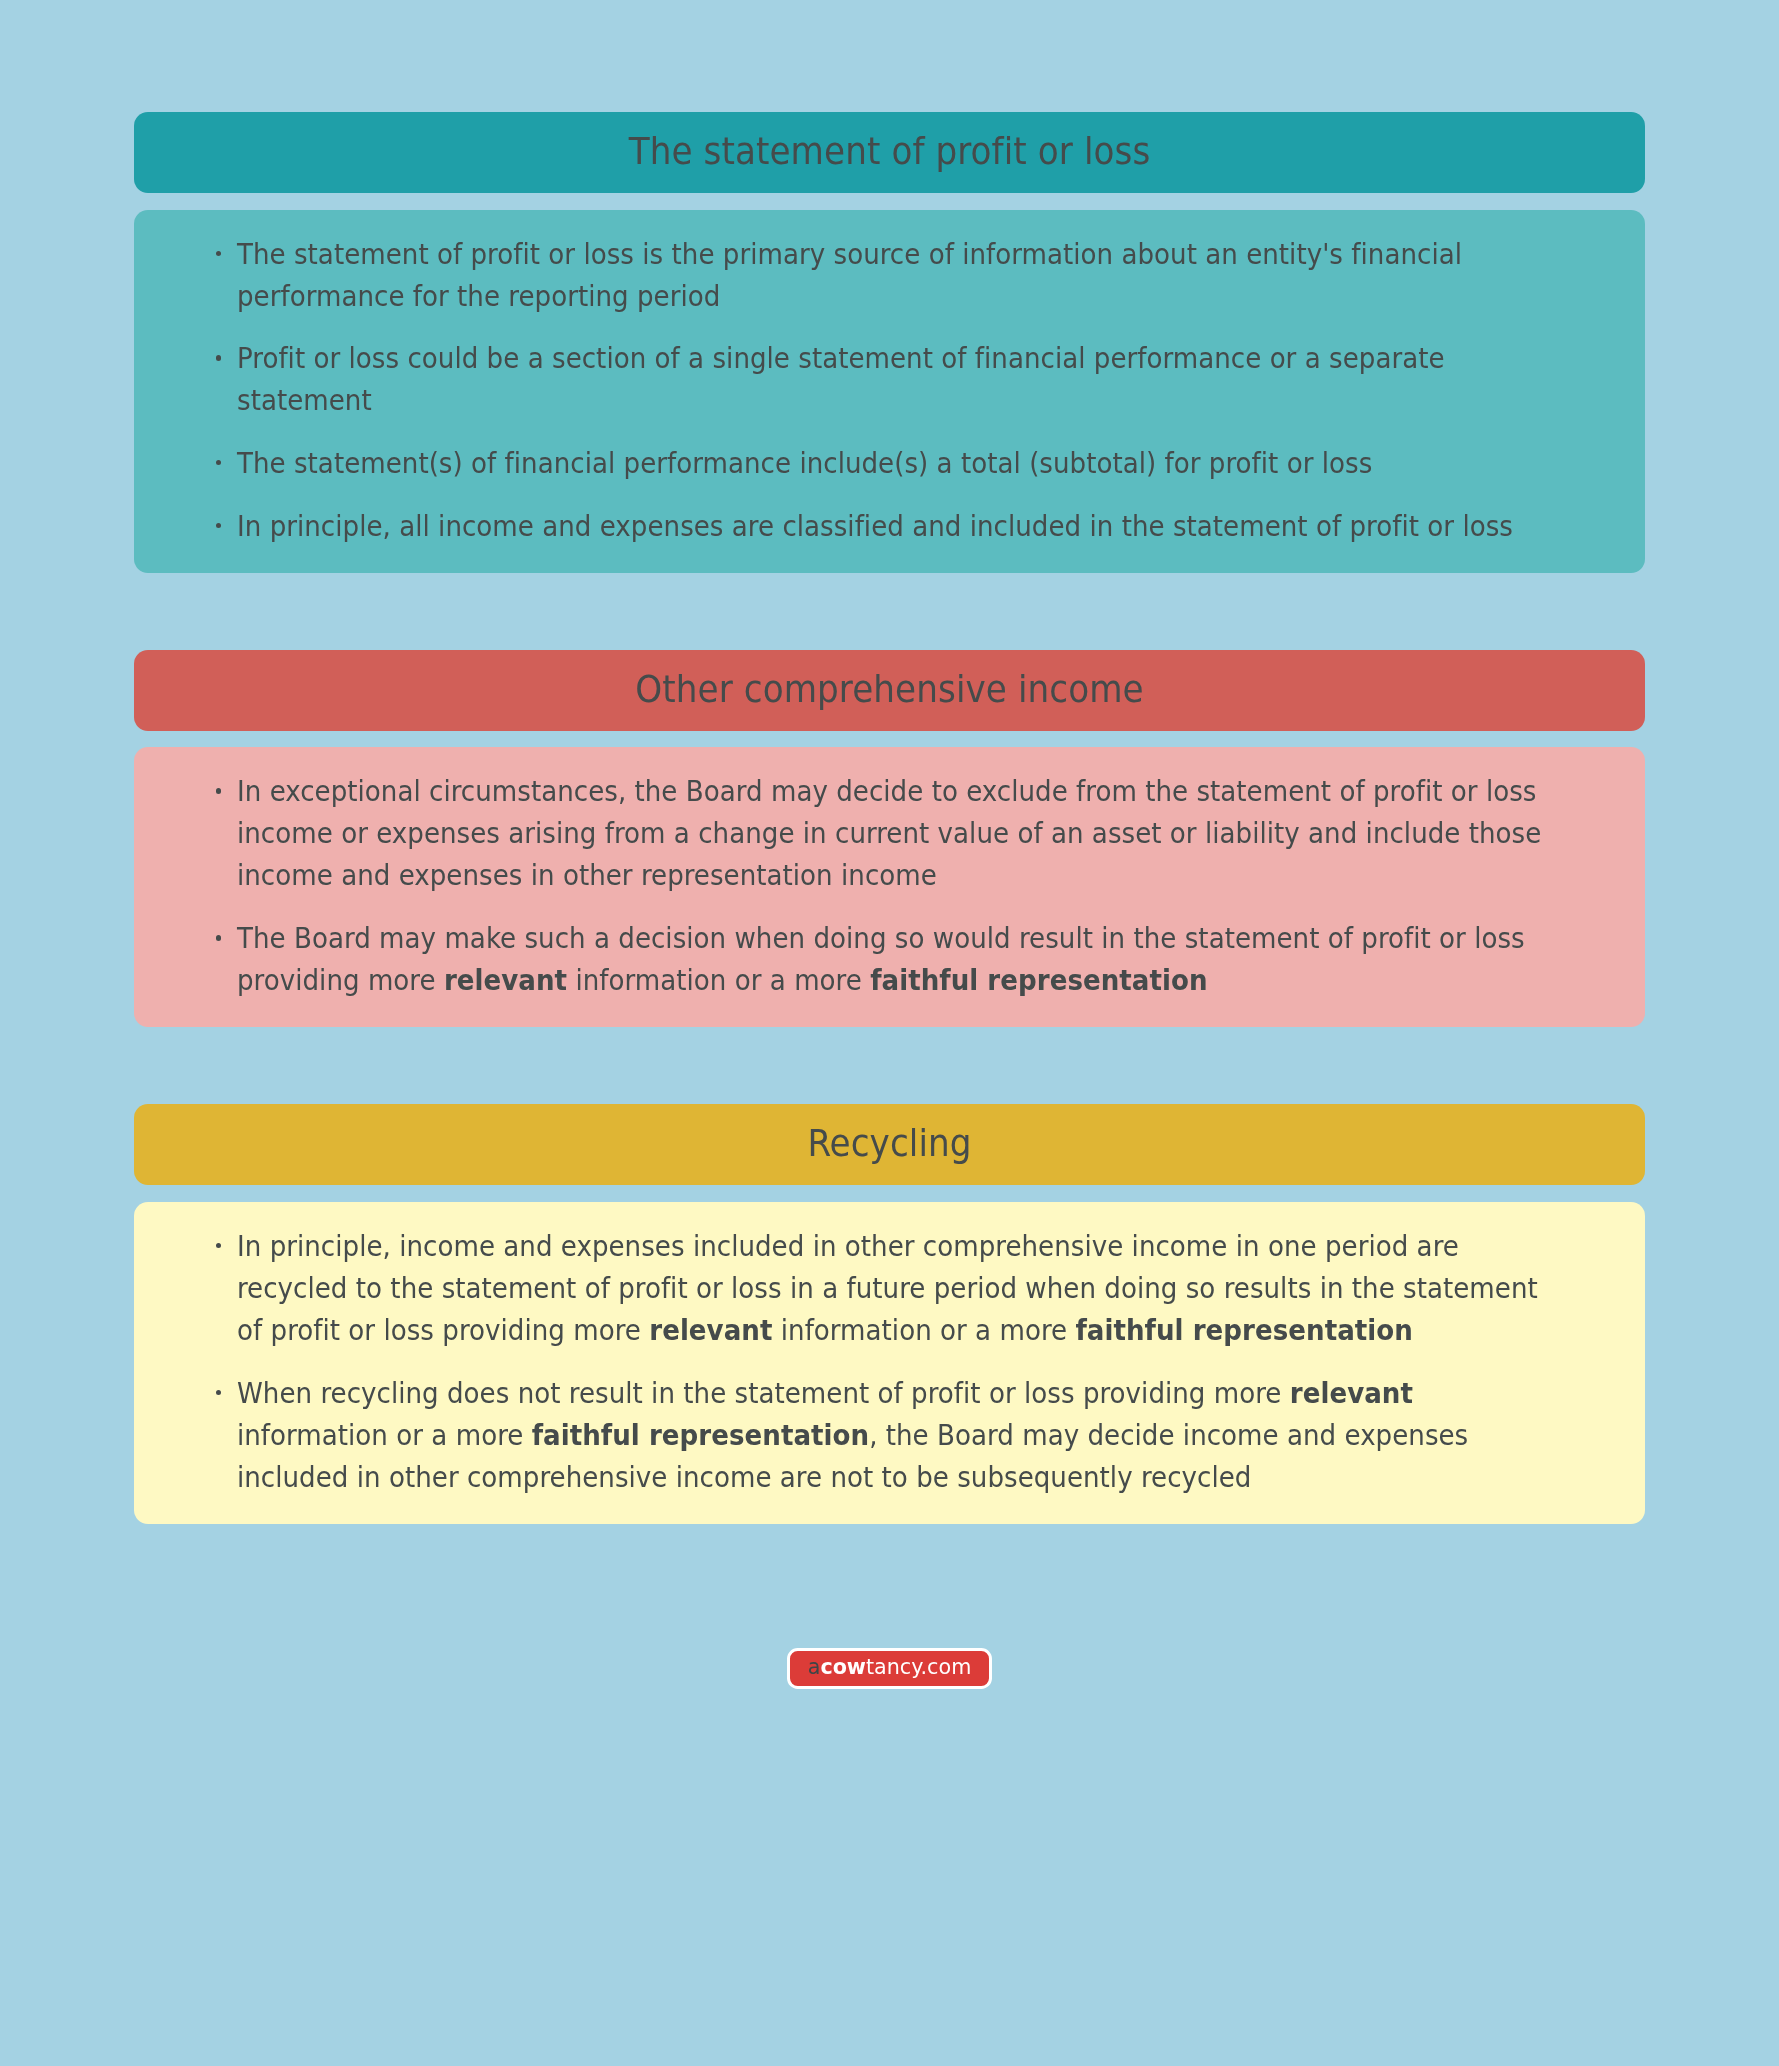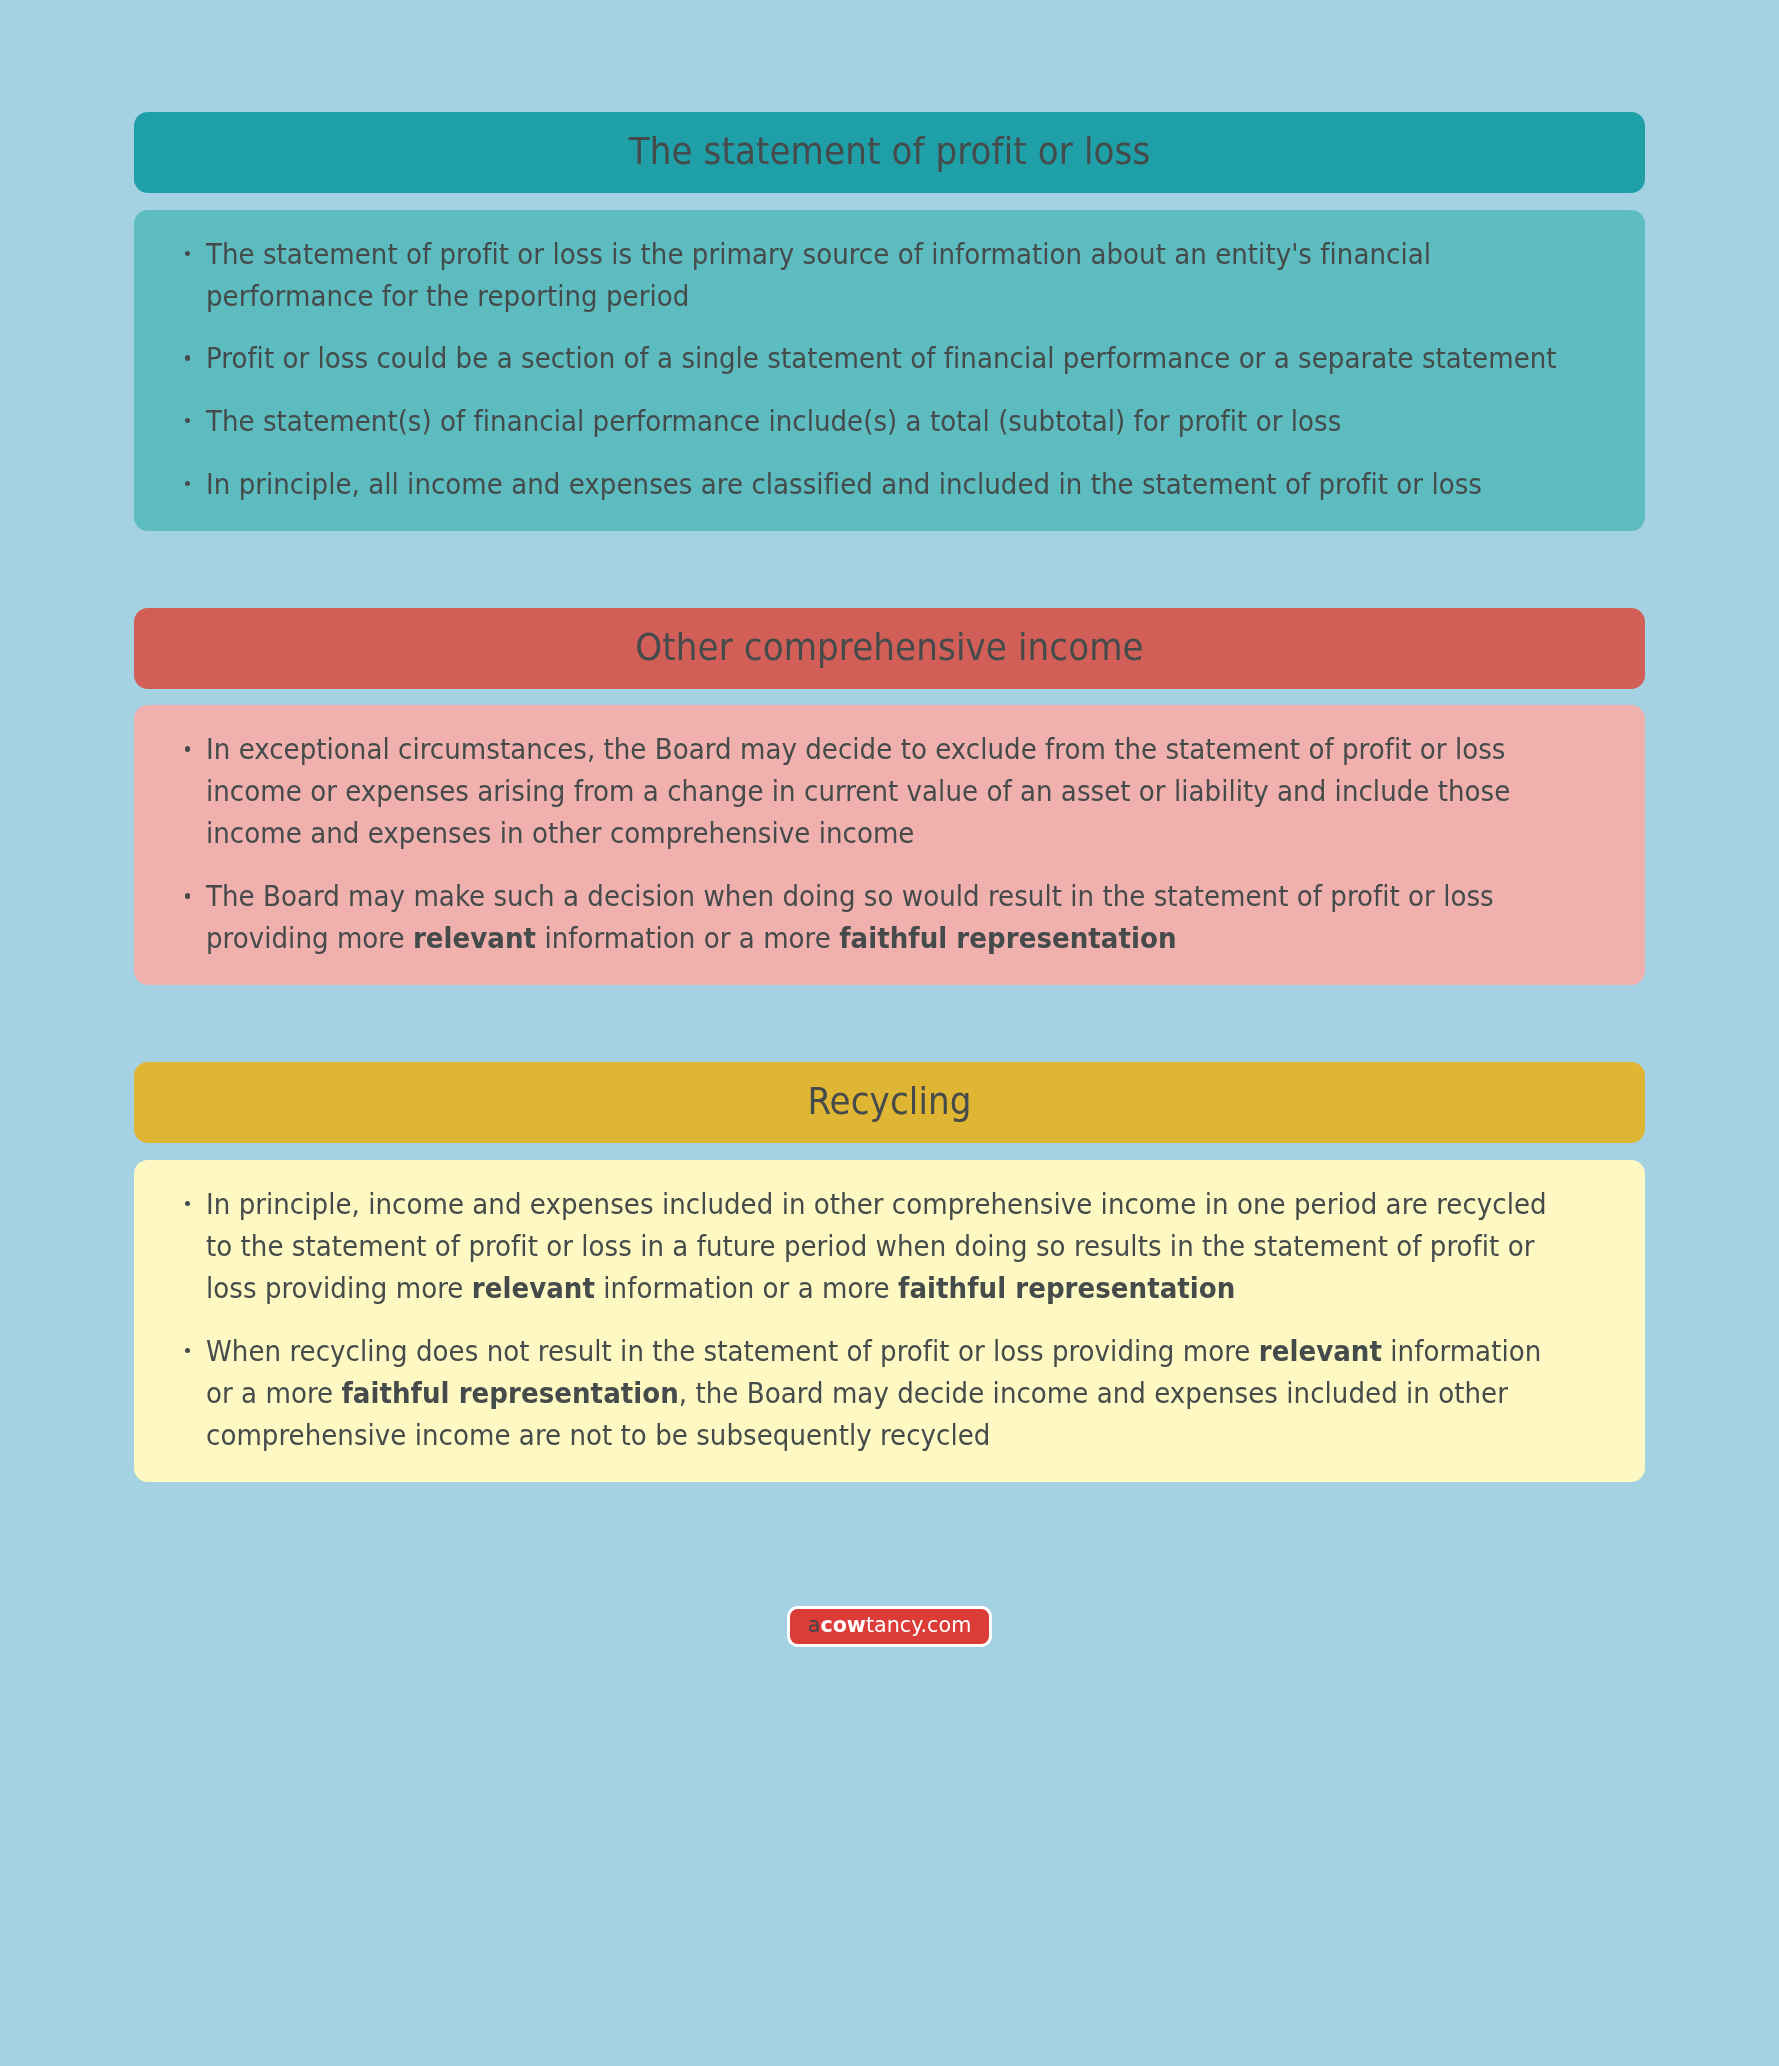--- a/index.html
+++ b/index.html
@@ -28,21 +28,21 @@
     color: #454b4b;
     font-size: 38px;
     font-weight: 400;
     letter-spacing: 0.1px;
     line-height: 1;
     padding: 20px 0 23px 0;
   }
 
   .section-body {
     border-radius: 14px;
-    padding: 23px 79px 26px 48px;
+    padding: 23px 79px 26px 79px;
   }
 
   
   .teal   .section-header { background: #1f9fa8; }
   .teal   .section-body   { background: #5cbcc0; }
   .red    .section-header { background: #d15f58; }
   .red    .section-body   { background: #efb0ae; }
   .yellow .section-header { background: #dfb534; }
   .yellow .section-body   { background: #fef9c3; }
 
@@ -120,21 +120,21 @@
     </div>
   </div>
 
   <div class="gap-section"></div>
 
   <div class="section red">
     <div class="section-header">Other comprehensive income</div>
     <div class="gap-head-body"></div>
     <div class="section-body">
       <ul class="bullets">
-        <li>In exceptional circumstances, the Board may decide to exclude from the statement of profit or loss income or expenses arising from a change in current value of an asset or liability and include those income and expenses in other comprehensive income</li>
+        <li>In exceptional circumstances, the Board may decide to exclude from the statement of profit or loss income or expenses arising from a change in current value of an asset or liability and include those income and expenses in other representation income</li>
         <li>The Board may make such a decision when doing so would result in the statement of profit or loss providing more <b>relevant</b> information or a more <b>faithful representation</b></li>
       </ul>
     </div>
   </div>
 
   <div class="gap-section"></div>
 
   <div class="section yellow">
     <div class="section-header">Recycling</div>
     <div class="gap-head-body"></div>

